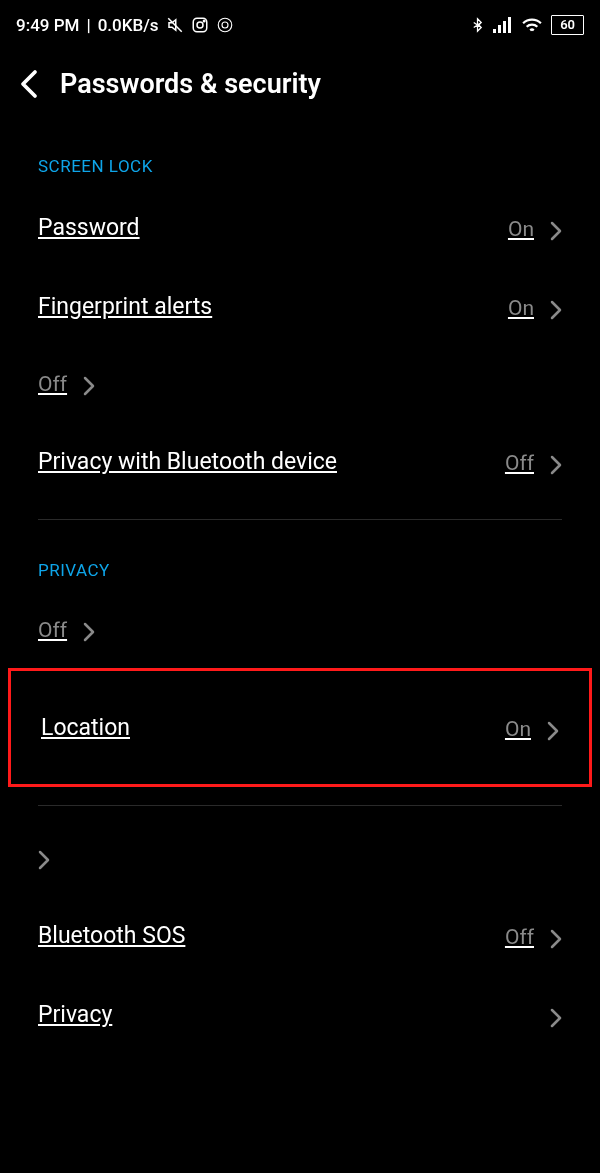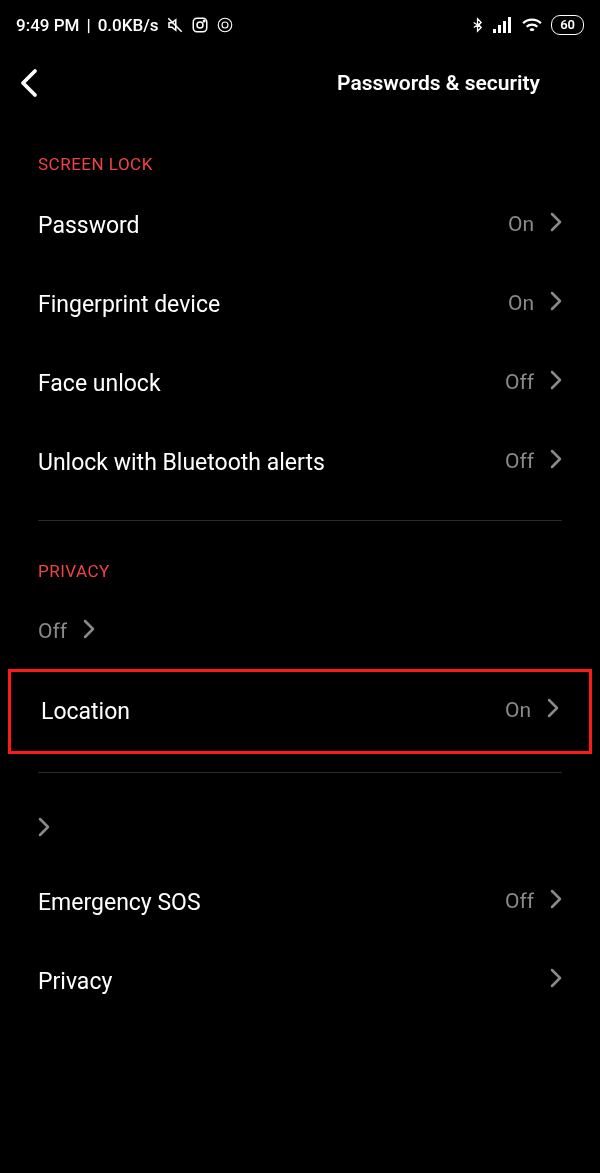--- a/index.html
+++ b/index.html
@@ -17,55 +17,56 @@
       align-items: center;
       padding: 6px 16px 2px 16px;
       height: 46px;
       font-size: 17px;
       font-weight: 500;
     }
     .status-left { display: flex; align-items: center; gap: 7px; }
     .status-right { display: flex; align-items: center; gap: 8px; }
     .battery-pill {
       border: 1.5px solid #fff;
-      border-radius: 9px;
+      border-radius: 1px;
       padding: 0 8px;
       font-size: 13px;
       line-height: 18px;
       font-weight: 600;
     }
     .header {
       display: flex;
       align-items: center;
       padding: 22px 20px 34px 20px;
     }
     .back-btn {
       width: 40px;
       display: flex;
       align-items: center;
       cursor: pointer;
     }
     .title {
       flex: 1;
-      text-align: right;
-      font-size: 21px;
+      text-align: left;
+      font-size: 27px;
       font-weight: 600;
       padding-right: 40px;
     }
     .section-header {
-      color: #ef4444;
+      color: #0ea5e9;
       font-size: 17px;
       letter-spacing: 0.5px;
       padding: 22px 38px 12px 38px;
     }
     .row {
       display: flex;
-      align-items: flex-start;
+      align-items: flex-end;
       padding: 26px 38px;
       cursor: pointer;
+      text-decoration: underline;
     }
     .row-label {
       flex: 1;
       font-size: 23px;
       color: #fff;
     }
     .row-value {
       color: #8a8a8a;
       font-size: 21px;
       margin-right: 16px;
@@ -76,21 +77,21 @@
     .divider {
       height: 1px;
       background: #2a2a2a;
       margin: 18px 38px;
     }
     .highlight-box {
       border: 3px solid #ff1a1a;
       margin: 0 8px;
     }
     .highlight-box .row {
-      padding: 26px 30px;
+      padding: 43px 30px;
     }
     svg { display: block; }
   </style>
 </head>
 <body>
 
 <div class="status-bar">
   <div class="status-left">
     <span>9:49 PM</span>
     <span>|</span>
@@ -155,41 +156,40 @@
   <div class="row-label">Password</div>
   <div class="row-value">On</div>
   <span class="chevron">
     <svg width="12" height="20" viewBox="0 0 12 20" fill="none" stroke="#8a8a8a" stroke-width="2.5" stroke-linecap="round" stroke-linejoin="round">
         <polyline points="2,2 10,10 2,18"></polyline>
       </svg>
   </span>
 </div>
 
 <div class="row">
-  <div class="row-label">Fingerprint device</div>
+  <div class="row-label">Fingerprint alerts</div>
   <div class="row-value">On</div>
   <span class="chevron">
     <svg width="12" height="20" viewBox="0 0 12 20" fill="none" stroke="#8a8a8a" stroke-width="2.5" stroke-linecap="round" stroke-linejoin="round">
         <polyline points="2,2 10,10 2,18"></polyline>
       </svg>
   </span>
 </div>
 
 <div class="row">
-  <div class="row-label">Face unlock</div>
-  <div class="row-value">Off</div>
-  <span class="chevron">
-    <svg width="12" height="20" viewBox="0 0 12 20" fill="none" stroke="#8a8a8a" stroke-width="2.5" stroke-linecap="round" stroke-linejoin="round">
-        <polyline points="2,2 10,10 2,18"></polyline>
-      </svg>
-  </span>
-</div>
-
-<div class="row">
-  <div class="row-label">Unlock with Bluetooth alerts</div>
+  <div class="row-value">Off</div>
+  <span class="chevron">
+    <svg width="12" height="20" viewBox="0 0 12 20" fill="none" stroke="#8a8a8a" stroke-width="2.5" stroke-linecap="round" stroke-linejoin="round">
+        <polyline points="2,2 10,10 2,18"></polyline>
+      </svg>
+  </span>
+</div>
+
+<div class="row">
+  <div class="row-label">Privacy with Bluetooth device</div>
   <div class="row-value">Off</div>
   <span class="chevron">
     <svg width="12" height="20" viewBox="0 0 12 20" fill="none" stroke="#8a8a8a" stroke-width="2.5" stroke-linecap="round" stroke-linejoin="round">
         <polyline points="2,2 10,10 2,18"></polyline>
       </svg>
   </span>
 </div>
 
 <div class="divider"></div>
 
@@ -220,21 +220,21 @@
 
 <div class="row">
   <span class="chevron">
     <svg width="12" height="20" viewBox="0 0 12 20" fill="none" stroke="#8a8a8a" stroke-width="2.5" stroke-linecap="round" stroke-linejoin="round">
         <polyline points="2,2 10,10 2,18"></polyline>
       </svg>
   </span>
 </div>
 
 <div class="row">
-  <div class="row-label">Emergency SOS</div>
+  <div class="row-label">Bluetooth SOS</div>
   <div class="row-value">Off</div>
   <span class="chevron">
     <svg width="12" height="20" viewBox="0 0 12 20" fill="none" stroke="#8a8a8a" stroke-width="2.5" stroke-linecap="round" stroke-linejoin="round">
         <polyline points="2,2 10,10 2,18"></polyline>
       </svg>
   </span>
 </div>
 
 <div class="row">
   <div class="row-label">Privacy</div>

